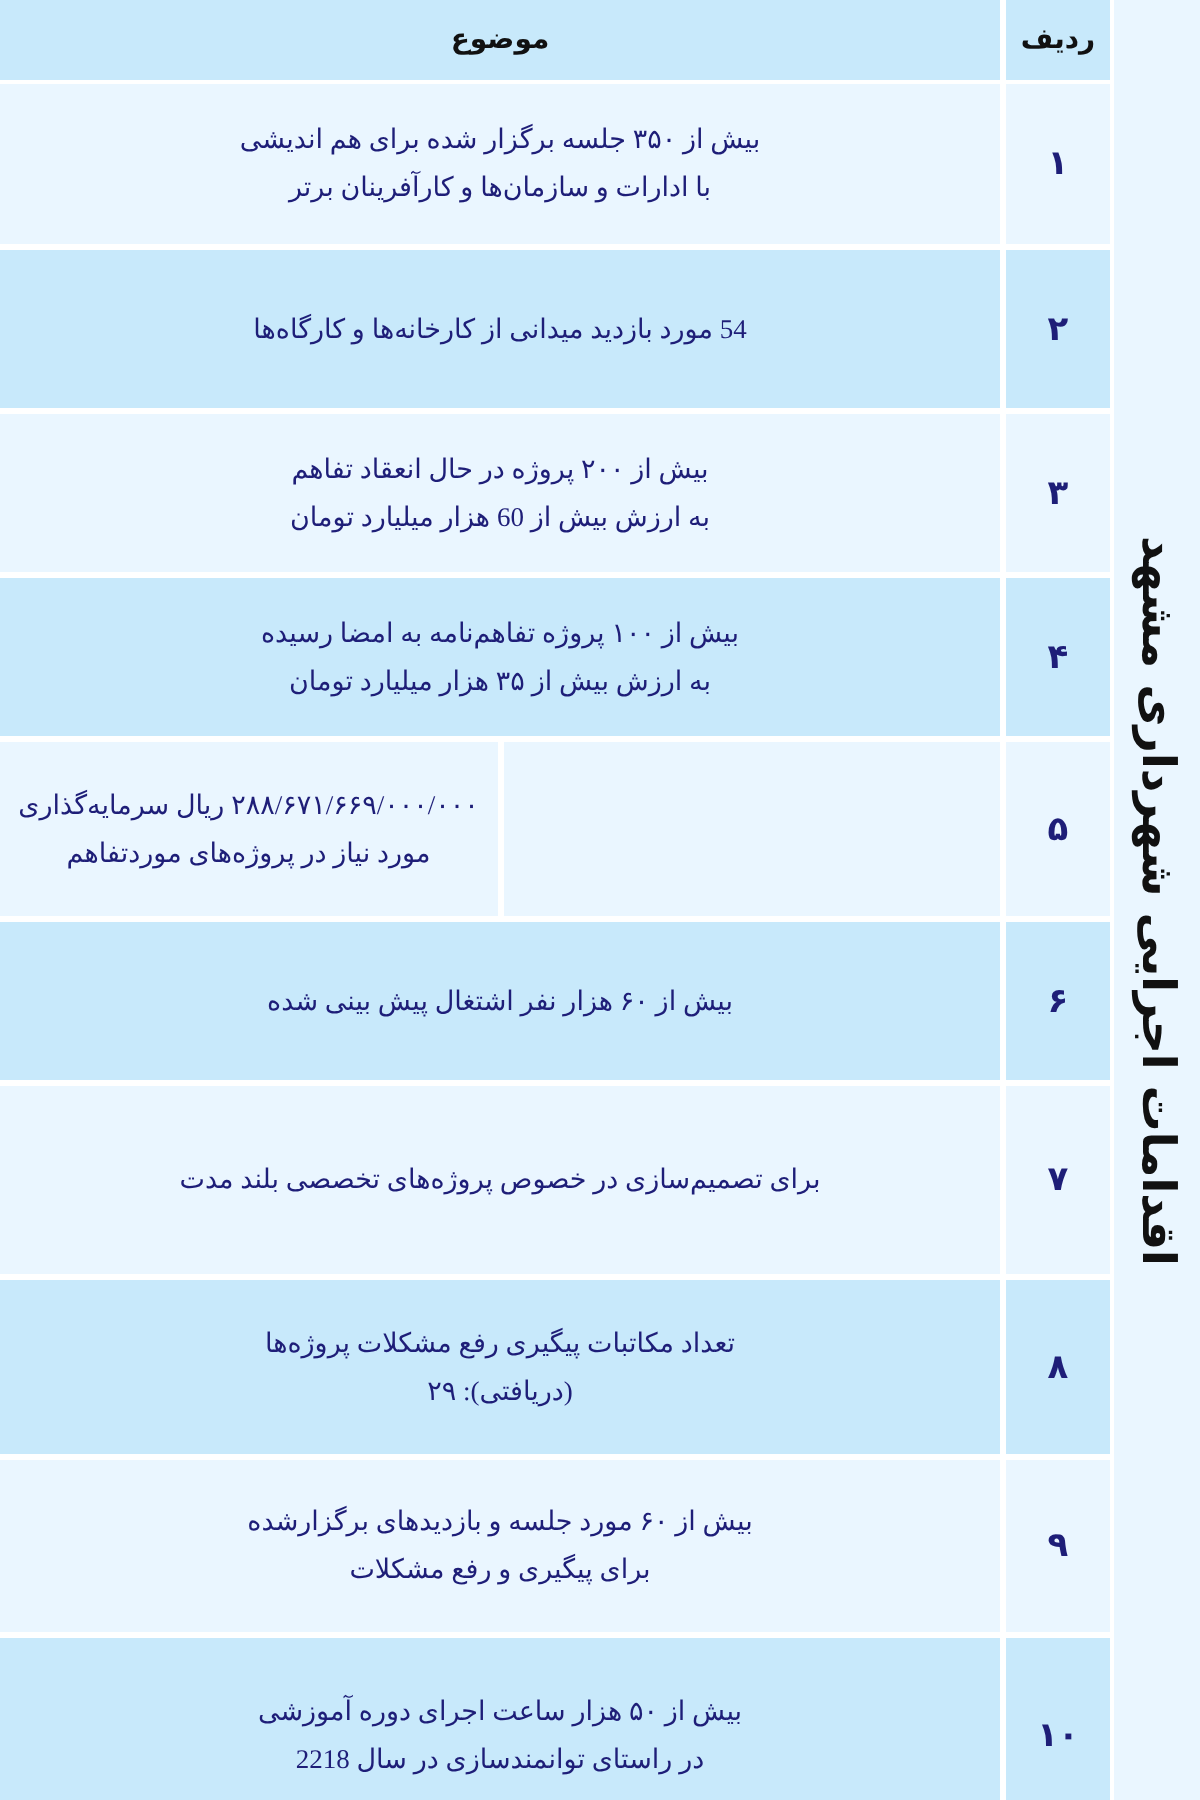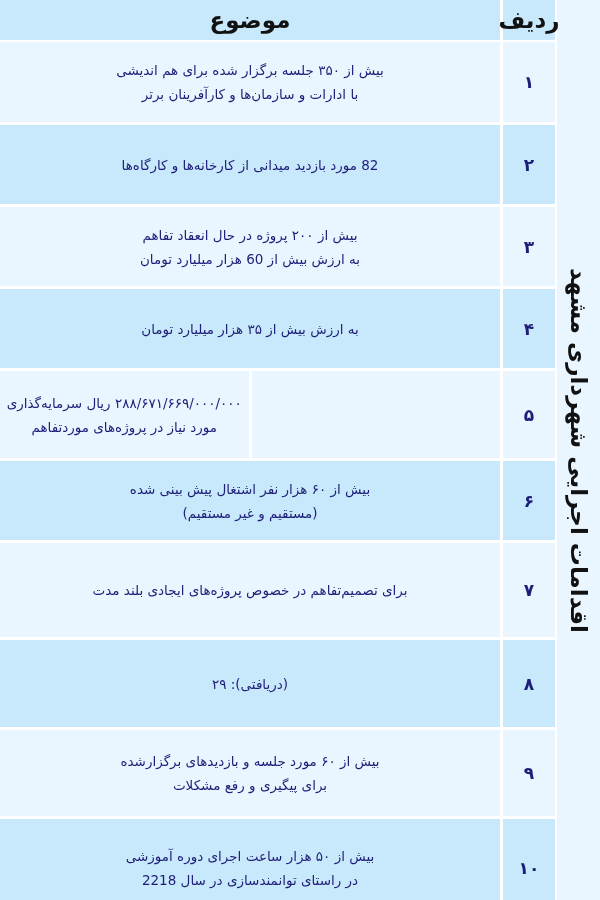--- a/index.html
+++ b/index.html
@@ -21,22 +21,22 @@
   }
   .cell-content {
     width:500px; display:flex; flex-direction:row-reverse; gap:3px;
   }
   .sub {
     flex:1; display:flex; align-items:center; justify-content:center; text-align:center;
     direction:rtl; font-size:13.5px; line-height:24px; color:#1e1e78; padding:0 6px;
   }
   .light .cell-num, .light .sub { background:#eaf6ff; }
   .dark .cell-num, .dark .sub { background:#c8e9fb; }
-  .header .cell-num, .header .sub { background:#c8e9fb; color:#111; font-size:23px; font-weight:bold; }
-  .line { display:block; }
+  .header .cell-num, .header .sub { background:#c8e9fb; color:#111; font-size:14px; font-weight:bold; }
+  .line { display:block;font-family:Liberation Serif, serif; }
 </style>
 </head>
 <body>
 
 <div class="wrap">
   <div class="side-title">
     <span>اقدامات اجرایی شهرداری مشهد</span>
   </div>
 
   <div class="table">
@@ -56,41 +56,42 @@
                 <span class="line">با ادارات و سازمان‌ها و کارآفرینان برتر</span>
               </div>
             </div>
           </div>
         </div>
         <div class="row dark" style="top: 125px; height: 79px;">
           <div class="cell-num">۲</div>
           <div class="cell-content">
             <div class="sub">
               <div>
-                <span class="line">82 مورد بازدید میدانی از کارخانه‌ها و کارگاه‌ها</span>
+                <span class="line">54 مورد بازدید میدانی از کارخانه‌ها و کارگاه‌ها</span>
               </div>
             </div>
           </div>
         </div>
         <div class="row light" style="top: 207px; height: 79px;">
           <div class="cell-num">۳</div>
           <div class="cell-content">
             <div class="sub">
               <div>
                 <span class="line">بیش از ۲۰۰ پروژه در حال انعقاد تفاهم</span>
                 <span class="line">به ارزش بیش از 60 هزار میلیارد تومان</span>
               </div>
             </div>
           </div>
         </div>
         <div class="row dark" style="top: 289px; height: 79px;">
           <div class="cell-num">۴</div>
           <div class="cell-content">
             <div class="sub">
               <div>
+                <span class="line">بیش از ۱۰۰ پروژه تفاهم‌نامه به امضا رسیده</span>
                 <span class="line">به ارزش بیش از ۳۵ هزار میلیارد تومان</span>
               </div>
             </div>
           </div>
         </div>
         <div class="row light" style="top: 371px; height: 87px;">
           <div class="cell-num">۵</div>
           <div class="cell-content">
             <div class="sub">
               <div>
@@ -103,40 +104,40 @@
               </div>
             </div>
           </div>
         </div>
         <div class="row dark" style="top: 461px; height: 79px;">
           <div class="cell-num">۶</div>
           <div class="cell-content">
             <div class="sub">
               <div>
                 <span class="line">بیش از ۶۰ هزار نفر اشتغال پیش بینی شده</span>
-                <span class="line">(مستقیم و غیر مستقیم)</span>
               </div>
             </div>
           </div>
         </div>
         <div class="row light" style="top: 543px; height: 94px;">
           <div class="cell-num">۷</div>
           <div class="cell-content">
             <div class="sub">
               <div>
-                <span class="line">برای تصمیم‌تفاهم در خصوص پروژه‌های ایجادی بلند مدت</span>
+                <span class="line">برای تصمیم‌سازی در خصوص پروژه‌های تخصصی بلند مدت</span>
               </div>
             </div>
           </div>
         </div>
         <div class="row dark" style="top: 640px; height: 87px;">
           <div class="cell-num">۸</div>
           <div class="cell-content">
             <div class="sub">
               <div>
+                <span class="line">تعداد مکاتبات پیگیری رفع مشکلات پروژه‌ها</span>
                 <span class="line">(دریافتی): ۲۹</span>
               </div>
             </div>
           </div>
         </div>
         <div class="row light" style="top: 730px; height: 86px;">
           <div class="cell-num">۹</div>
           <div class="cell-content">
             <div class="sub">
               <div>

